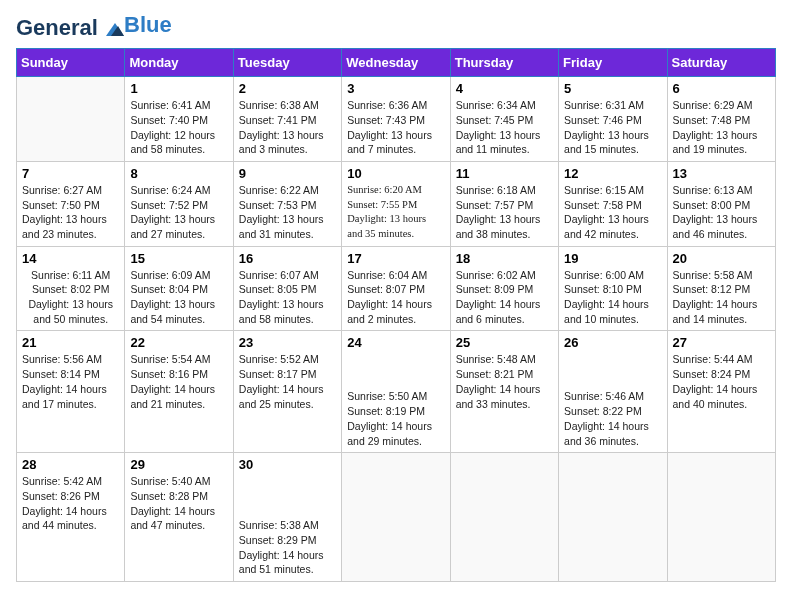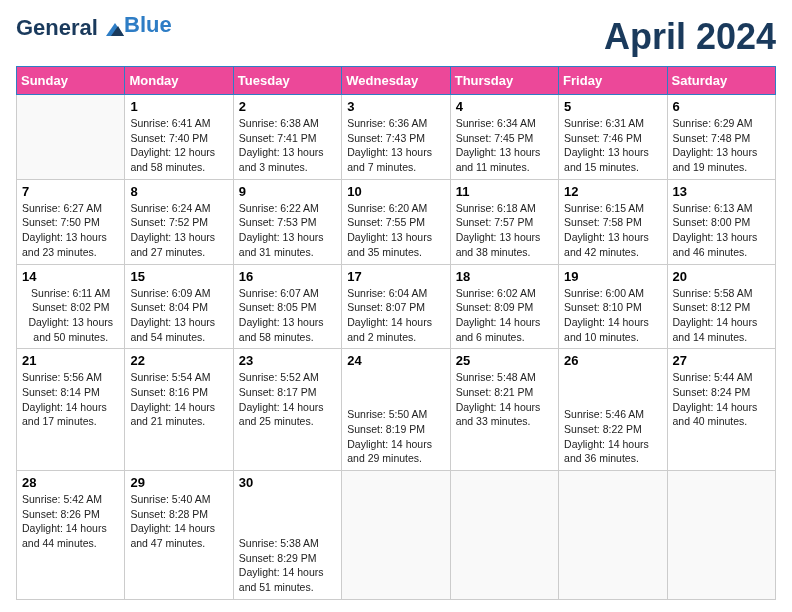--- a/index.html
+++ b/index.html
@@ -38,21 +38,21 @@
     .location-title {
       font-size: 16px;
       color: #444;
     }
     table {
       width: 100%;
       border-collapse: collapse;
       font-size: 11px;
     }
     thead tr th {
-      background-color: #ec4899;
+      background-color: #6d28d9;
       color: #fff;
       padding: 6px 4px;
       text-align: left;
       font-size: 13px;
       font-weight: bold;
       border: 1px solid #2e7dc5;
     }
     tbody tr td {
       border: 1px solid #ccc;
       padding: 4px 5px;
@@ -86,21 +86,20 @@
         <span>General</span><span style="display:inline-block; width:0;"></span>
         <svg width="18" height="13" viewBox="0 0 18 13" style="display:inline-block; vertical-align:middle; margin-left:2px;">
           <polygon points="0,13 9,0 18,13" fill="#2e7dc5"></polygon>
           <polygon points="5,13 12,3 18,13" fill="#1a3a5c"></polygon>
         </svg>
       </span>
     </div>
     <div style="font-size:22px; font-weight:bold; color:#2e7dc5; margin-top:-4px;">Blue</div>
   </div>
   <div class="title-area">
-    <div class="month-title">April 2024</div>
   </div>
 </div>
 
 <table>
   <thead>
     <tr>
     <th>Sunday</th>
         <th>Monday</th>
         <th>Tuesday</th>
         <th>Wednesday</th>
@@ -172,21 +171,21 @@
         </td>
         <td>
           <span class="day-number">9</span>
           <div class="day-info" style="white-space: pre-line;">Sunrise: 6:22 AM
 Sunset: 7:53 PM
 Daylight: 13 hours
 and 31 minutes.</div>
         </td>
         <td>
           <span class="day-number">10</span>
-          <div class="day-info" style="white-space: pre-line;">Sunrise: 6:20 AM
+          <div class="day-info" style="white-space: pre-line; font-family: Liberation Serif, serif;">Sunrise: 6:20 AM
 Sunset: 7:55 PM
 Daylight: 13 hours
 and 35 minutes.</div>
         </td>
         <td>
           <span class="day-number">11</span>
           <div class="day-info" style="white-space: pre-line;">Sunrise: 6:18 AM
 Sunset: 7:57 PM
 Daylight: 13 hours
 and 38 minutes.</div>

